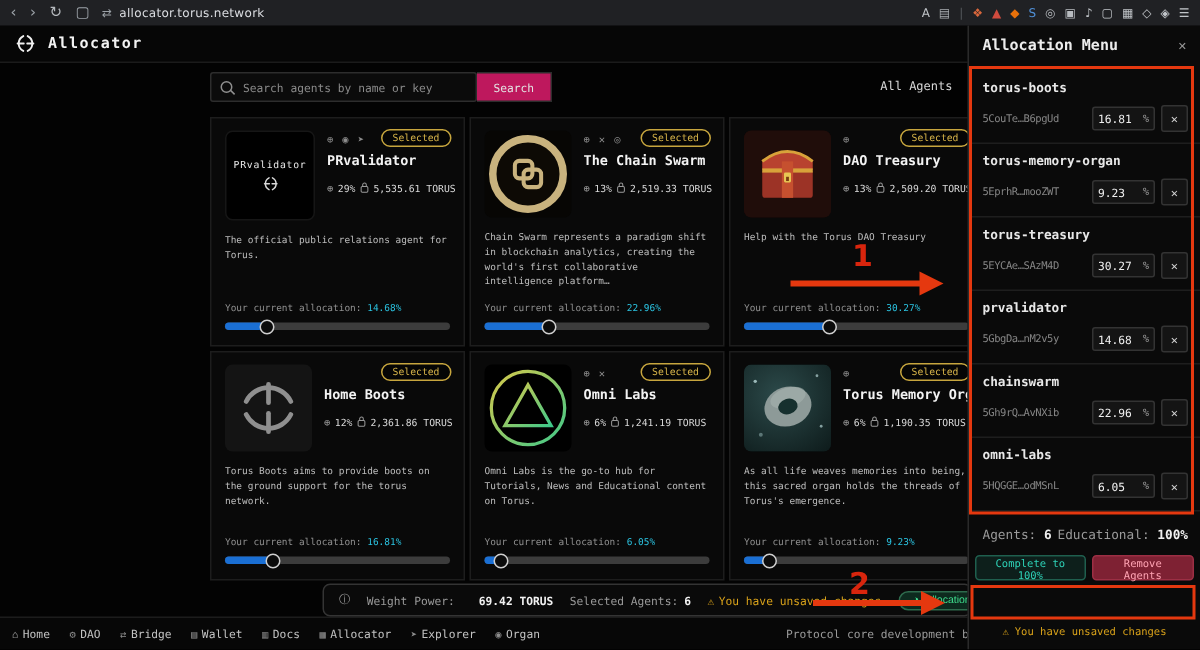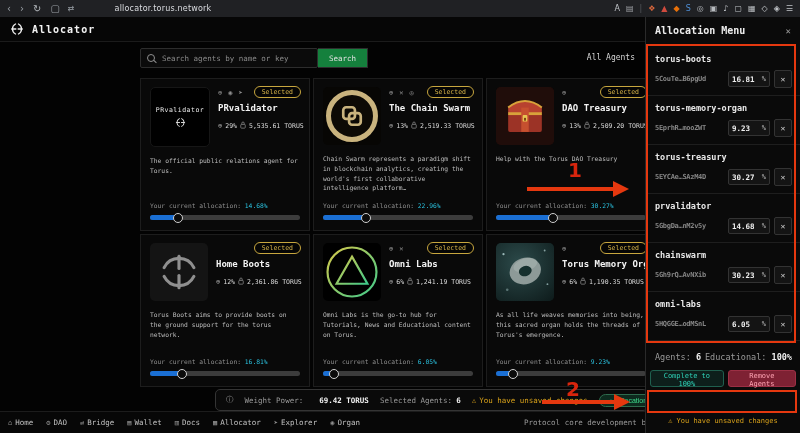--- a/index.html
+++ b/index.html
@@ -6,42 +6,42 @@
   body{width:800px;height:433px;position:relative;background:#020202;overflow:hidden;
        font-family:"DejaVu Sans Mono",monospace;-webkit-font-smoothing:antialiased;}
 
   
   .chrome{position:absolute;top:0;left:0;width:800px;height:17px;background:#202124;
           display:flex;align-items:center;z-index:40;font-family:"DejaVu Sans",sans-serif;}
   .chrome .navs{display:flex;align-items:center;gap:9px;padding:0 8px 0 7px;}
   .chrome .navs span{font-size:10px;color:#b4b8bc;line-height:17px;}
   .chrome .addr{display:flex;align-items:center;gap:5px;}
   .chrome .addr .ic{font-size:8px;color:#9aa0a6;}
-  .chrome .url{font-size:8px;color:#dadce0;letter-spacing:.2px;margin-left:35px;}
+  .chrome .url{font-size:8px;color:#dadce0;letter-spacing:.2px;}
   .chrome .exts{margin-left:auto;display:flex;align-items:center;gap:6px;padding-right:7px;}
   .chrome .exts span{font-size:8px;line-height:17px;}
 
   
   .appbar{position:absolute;top:17px;left:0;width:800px;height:24px;background:#060606;
           border-bottom:1px solid #1b1b1b;display:flex;align-items:center;z-index:5;}
   .appbar .logo{margin:0 8px 0 10px;display:flex;align-items:center;}
   .appbar .title{font-size:10px;font-weight:bold;color:#f2f2f2;letter-spacing:1px;}
 
   
   .main{position:absolute;top:42px;left:0;width:620px;height:370px;background:#030303;}
   .searchrow{position:absolute;top:6px;left:140px;display:flex;}
   .searchbox{width:178px;height:20px;border:1px solid #2d2d2d;background:#0b0b0b;border-radius:2px;
              display:flex;align-items:center;padding:0 6px;gap:5px;box-sizing:border-box;}
   .mag{width:6px;height:6px;border:1px solid #8f8f8f;border-radius:50%;position:relative;flex:none;}
   .mag:after{content:"";position:absolute;width:4px;height:1px;background:#8f8f8f;
              transform:rotate(45deg);left:5px;top:6px;}
   .searchbox input{background:transparent;border:none;outline:none;color:#cfcfcf;
                    font:7.5px "DejaVu Sans Mono",monospace;width:100%;}
   .searchbox input::placeholder{color:#8a8a8a;}
-  .searchbtn{height:20px;border:1px solid #2d2d2d;border-left:none;background:#15803d;color:#e3e3e3;
+  .searchbtn{height:20px;border:1px solid #2d2d2d;border-left:none;background:#be185d;color:#e3e3e3;
              font:7.5px "DejaVu Sans Mono",monospace;padding:0 11px;cursor:pointer;}
   .allagents{position:absolute;top:11px;right:165px;font-size:8px;color:#d6d6d6;}
 
   
   .grid{position:absolute;left:140px;top:36px;display:grid;grid-template-columns:repeat(3,170px);
         grid-auto-rows:153px;gap:3px;}
   .card{background:#090909;border:1px solid #1d1d1d;box-sizing:border-box;padding:8px 9px;position:relative;}
   .card-top{display:flex;gap:8px;}
   .thumb{width:58px;height:58px;flex:none;border-radius:5px;overflow:hidden;position:relative;
          display:flex;align-items:center;justify-content:center;}
@@ -94,21 +94,21 @@
 
   
   .sidebar{position:absolute;top:17px;right:0;width:155px;height:416px;background:#0a0a0a;
            border-left:1px solid #2a2a2a;z-index:30;box-sizing:border-box;}
   .sb-head{display:flex;align-items:center;padding:8px 9px 0;}
   .sb-title{font-size:10px;font-weight:bold;color:#ededed;}
   .sb-close{margin-left:auto;color:#9a9a9a;font-size:9px;cursor:pointer;}
   .sb-list{position:absolute;top:30px;left:0;right:0;}
   .sb-entry{height:49px;box-sizing:border-box;padding:7px 8px 0 9px;border-bottom:1px solid #1e1e1e;}
   .sb-name{font-size:8.5px;font-weight:bold;color:#e8e8e8;margin-bottom:6px;}
-  .sb-row{display:flex;align-items:center;font-weight:bold;}
+  .sb-row{display:flex;align-items:center;}
   .sb-addr{font-size:7px;color:#858585;flex:1;letter-spacing:-.3px;}
   .sb-val{width:42px;height:16px;border:1px solid #333;background:#141414;border-radius:2px;
           display:flex;align-items:center;padding:0 3px;box-sizing:border-box;}
   .sb-val .n{font-size:7.5px;color:#f0f0f0;}
   .sb-val .p{font-size:7px;color:#9a9a9a;margin-left:auto;}
   .sb-x{width:16px;height:16px;border:1px solid #333;background:#141414;border-radius:2px;margin-left:4px;
         display:flex;align-items:center;justify-content:center;color:#d5d5d5;font-size:8px;cursor:pointer;}
   .sb-summary{position:absolute;top:335px;left:9px;right:8px;display:flex;justify-content:space-between;
               font-size:8.5px;}
   .sb-summary .lab{color:#9a9a9a;}
@@ -530,21 +530,21 @@
             <span class="p">%</span>
           </div>
           <div class="sb-x">✕</div>
         </div>
       </div>
       <div class="sb-entry">
         <div class="sb-name">chainswarm</div>
         <div class="sb-row">
           <span class="sb-addr">5Gh9rQ…AvNXib</span>
           <div class="sb-val">
-            <span class="n">30.23</span>
+            <span class="n">22.96</span>
             <span class="p">%</span>
           </div>
           <div class="sb-x">✕</div>
         </div>
       </div>
       <div class="sb-entry">
         <div class="sb-name">omni-labs</div>
         <div class="sb-row">
           <span class="sb-addr">5HQGGE…odMSnL</span>
           <div class="sb-val">

